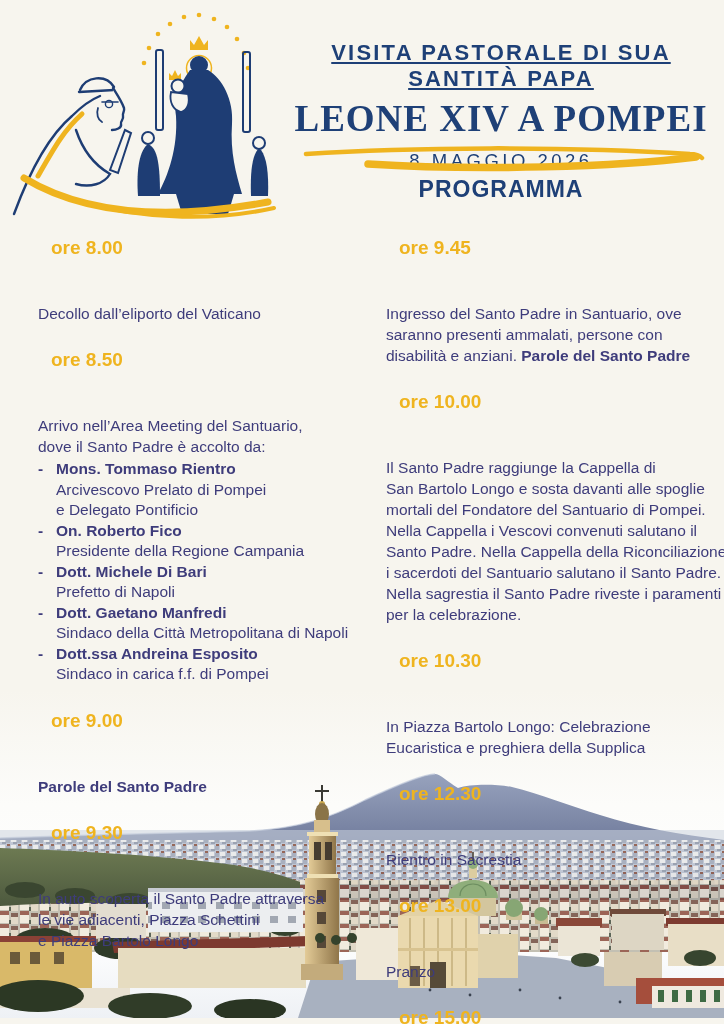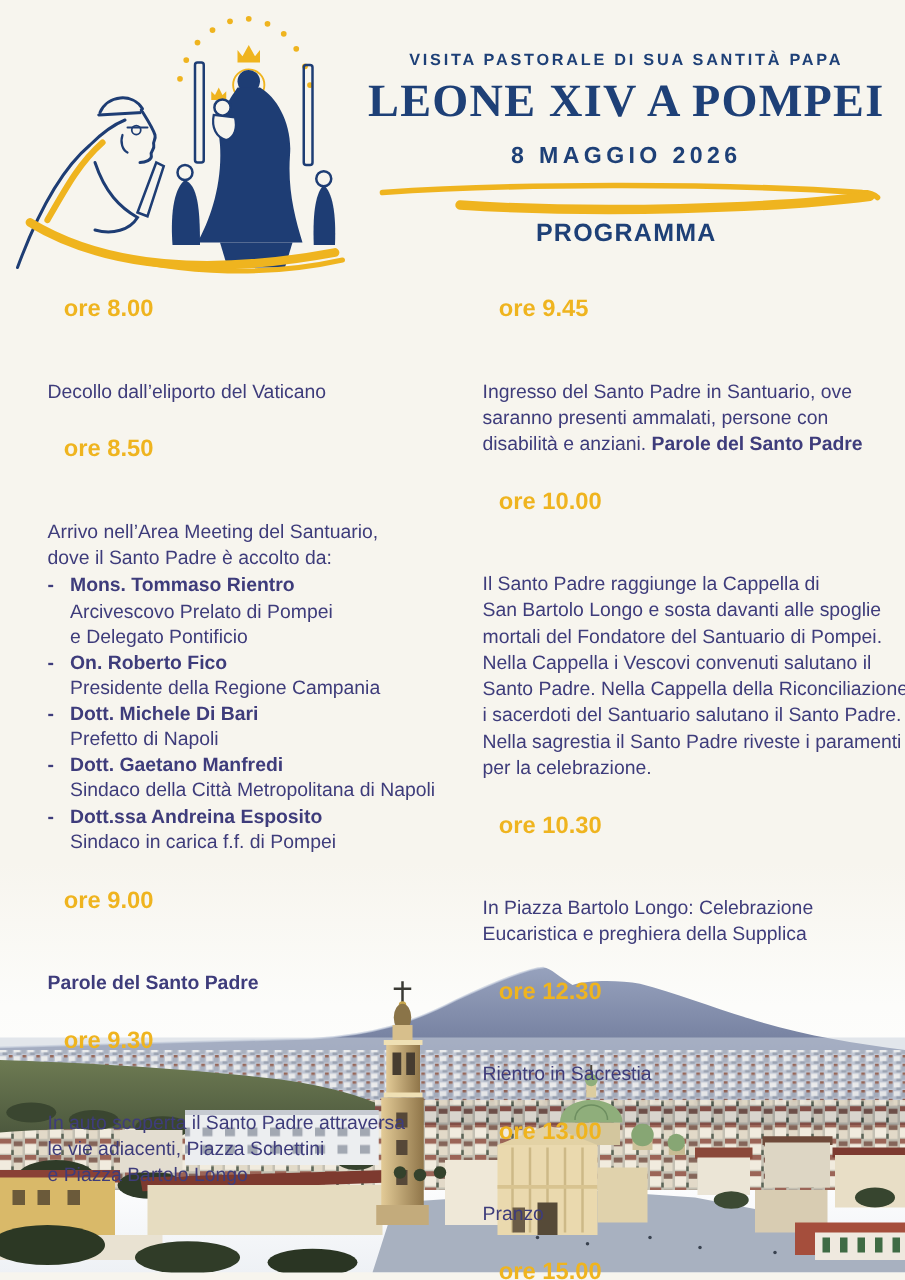--- a/index.html
+++ b/index.html
@@ -1,27 +1,27 @@
 <!DOCTYPE html>
 <html><head>
 <meta charset="utf-8">
 <style>
   html,body{margin:0;padding:0;background:#dcdcd6;}
   .page{position:relative;width:724px;height:1024px;background:#f7f5ee;overflow:hidden;
         font-family:"Liberation Sans",sans-serif;margin:0 auto;}
   
   .emblem{position:absolute;left:10px;top:8px;width:272px;height:218px;}
   .header-text{position:absolute;left:288px;top:40px;width:426px;text-align:center;color:#1e4077;}
-  .kicker{font-size:13px;font-weight:bold;letter-spacing:2.2px;}
+  .kicker{font-size:22px;font-weight:bold;letter-spacing:2.2px;text-decoration:underline;}
   .title{margin:5px 0 0;font-family:"Liberation Serif",serif;font-size:37px;font-weight:bold;
          letter-spacing:1px;color:#1e4077;}
-  .date{margin-top:10px;font-size:18.5px;font-weight:bold;letter-spacing:3.5px;}
+  .date{margin-top:10px;font-size:18.5px;font-weight:normal;letter-spacing:3.5px;}
   .swoosh{position:absolute;left:298px;top:144px;width:412px;height:30px;}
   .programma{position:absolute;left:288px;top:176px;width:426px;text-align:center;
-             font-size:20px;font-weight:bold;letter-spacing:1px;color:#1e4077;}
+             font-size:23px;font-weight:bold;letter-spacing:1px;color:#1e4077;}
   
   .col{position:absolute;top:237px;z-index:2;}
   .col-left{left:38px;width:342px;}
   .col-right{left:386px;width:348px;}
   .event{margin-bottom:25px;}
   .time{color:#efb41f;font-weight:bold;font-size:19px;margin:0 13px 5px;}
   .desc{color:#3e3c7b;font-size:15.5px;line-height:21px;white-space:pre-line;margin-top:44px;}
   .desc b{font-weight:bold;}
   .desc b.block{display:block;}
   .people{margin-top:2px;}

